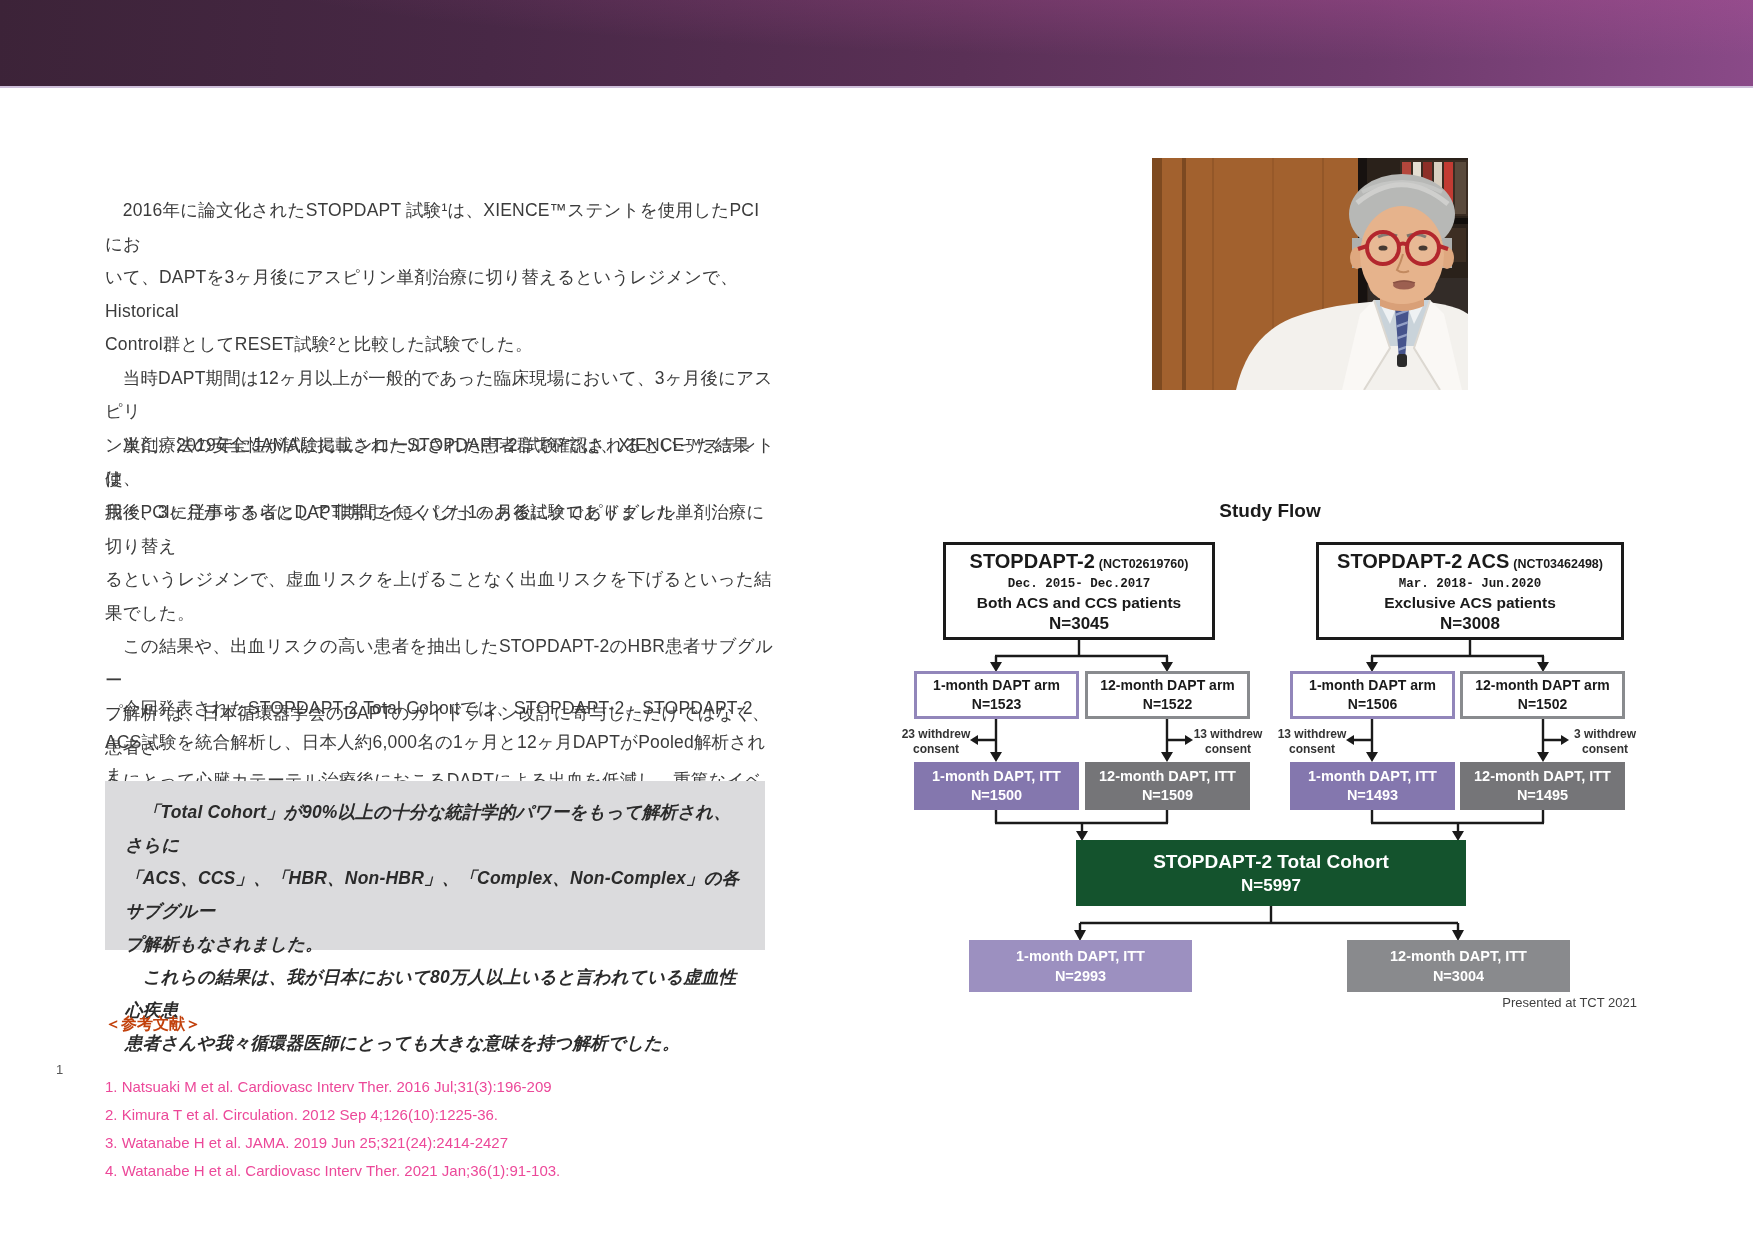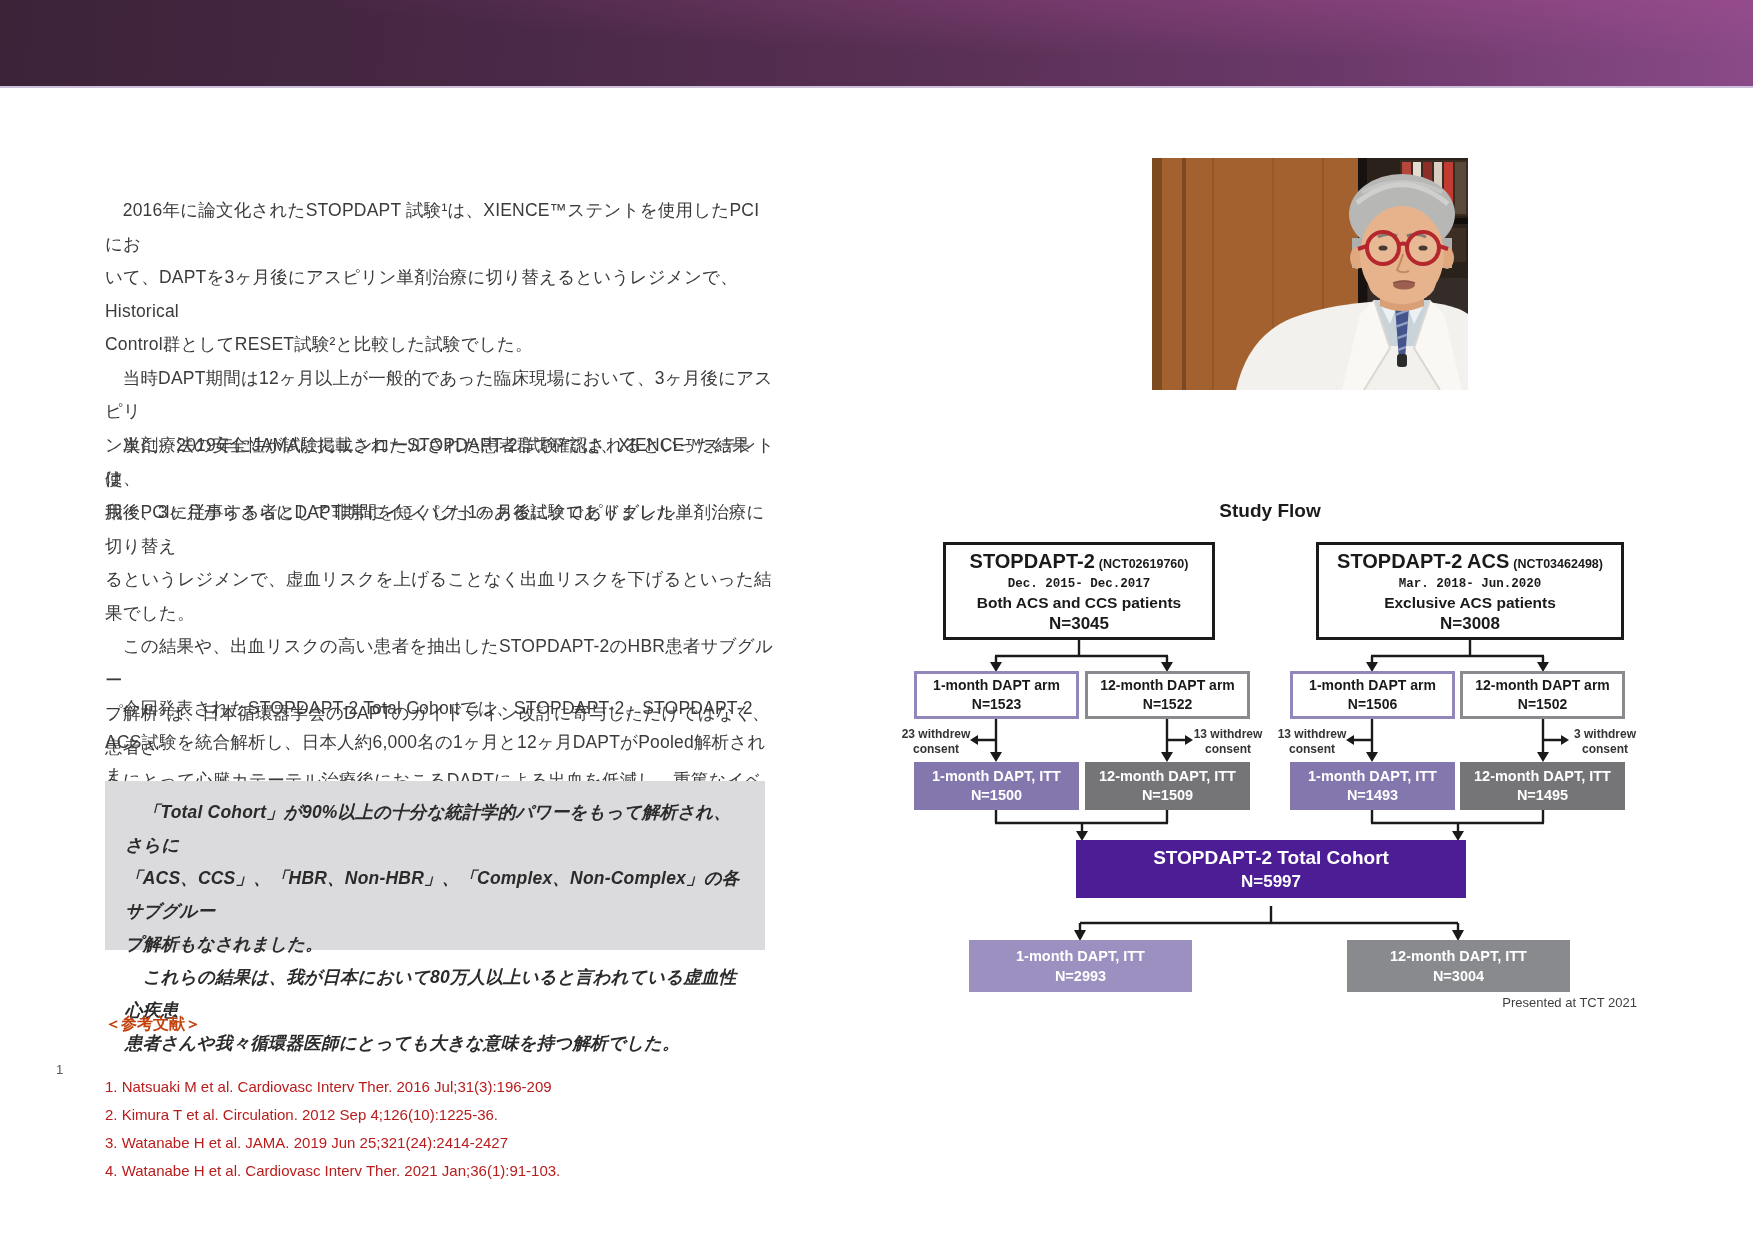--- a/index.html
+++ b/index.html
@@ -22,21 +22,21 @@
   .para{
     left:105px;width:672px;font-size:17.5px;line-height:33.5px;
     white-space:pre-line;color:#3b3b3b;letter-spacing:.2px;margin-top:44px;
   }
   .highlight{
     left:105px;top:781px;width:660px;height:169px;background:#dbdbdd;
     padding:15px 20px;font-size:17.5px;line-height:33px;font-weight:bold;
     white-space:pre-line;color:#2b2b2b;letter-spacing:.2px;font-style:italic;
   }
   .refs-heading{left:105px;top:1014px;font-size:16px;font-weight:bold;color:#c2410c;}
-  .ref-item{left:105px;width:620px;font-size:15px;color:#b91c1c;}
+  .ref-item{left:105px;width:620px;font-size:15px;color:#ec4899;}
   .page-num{left:56px;top:1062px;font-size:13px;color:#555;}
 
   
   .photo{left:1152px;top:158px;width:316px;height:232px;overflow:hidden;}
   .photo svg{display:block;}
 
   
   .flow-title{left:1170px;top:500px;width:200px;text-align:center;
     font-size:19px;font-weight:bold;color:#1a1a1a;}
   .fbox{
@@ -48,21 +48,21 @@
   .tnct{font-size:12.5px;font-weight:700;margin-left:4px;}
   .tperiod{font-size:12.5px;font-weight:600;line-height:17px;font-family:Liberation Mono, monospace;}
   .tpop{font-size:15.5px;font-weight:600;line-height:20px;}
   .tn{font-size:17px;font-weight:800;line-height:22px;}
   .armbox{height:48px;top:671px;width:165px;font-weight:800;font-size:14px;line-height:19px;background:#fff;}
   .armbox.purple{border:3px solid #9286ba;}
   .armbox.gray{border:3px solid #898b8e;}
   .ittbox{height:48px;top:762px;width:165px;font-weight:800;font-size:14.5px;line-height:19px;color:#fff;}
   .ittbox.purple{background:#8477ae;}
   .ittbox.gray{background:#757578;}
-  .totalbox{left:1076px;top:840px;width:390px;height:58px;background:#4c1d95;color:#fff;}
+  .totalbox{left:1076px;top:840px;width:390px;height:66px;background:#14532d;color:#fff;}
   .total-l1{font-size:19px;font-weight:800;line-height:26px;}
   .total-l2{font-size:17px;font-weight:700;line-height:22px;}
   .botbox{top:940px;width:223px;height:52px;color:#fff;font-weight:800;font-size:14.5px;line-height:20px;}
   .botbox.purple{background:#9c90c0;}
   .botbox.gray{background:#898a8d;}
   .wd{top:727px;width:120px;font-size:12px;line-height:14.5px;font-weight:600;
       color:#333;text-align:center;white-space:pre-line;}
   .presented{left:1437px;top:995px;width:200px;text-align:right;font-size:13px;color:#3f3f3f;}
   .connectors{left:0;top:0;width:1753px;height:1240px;pointer-events:none;}
 </style>

